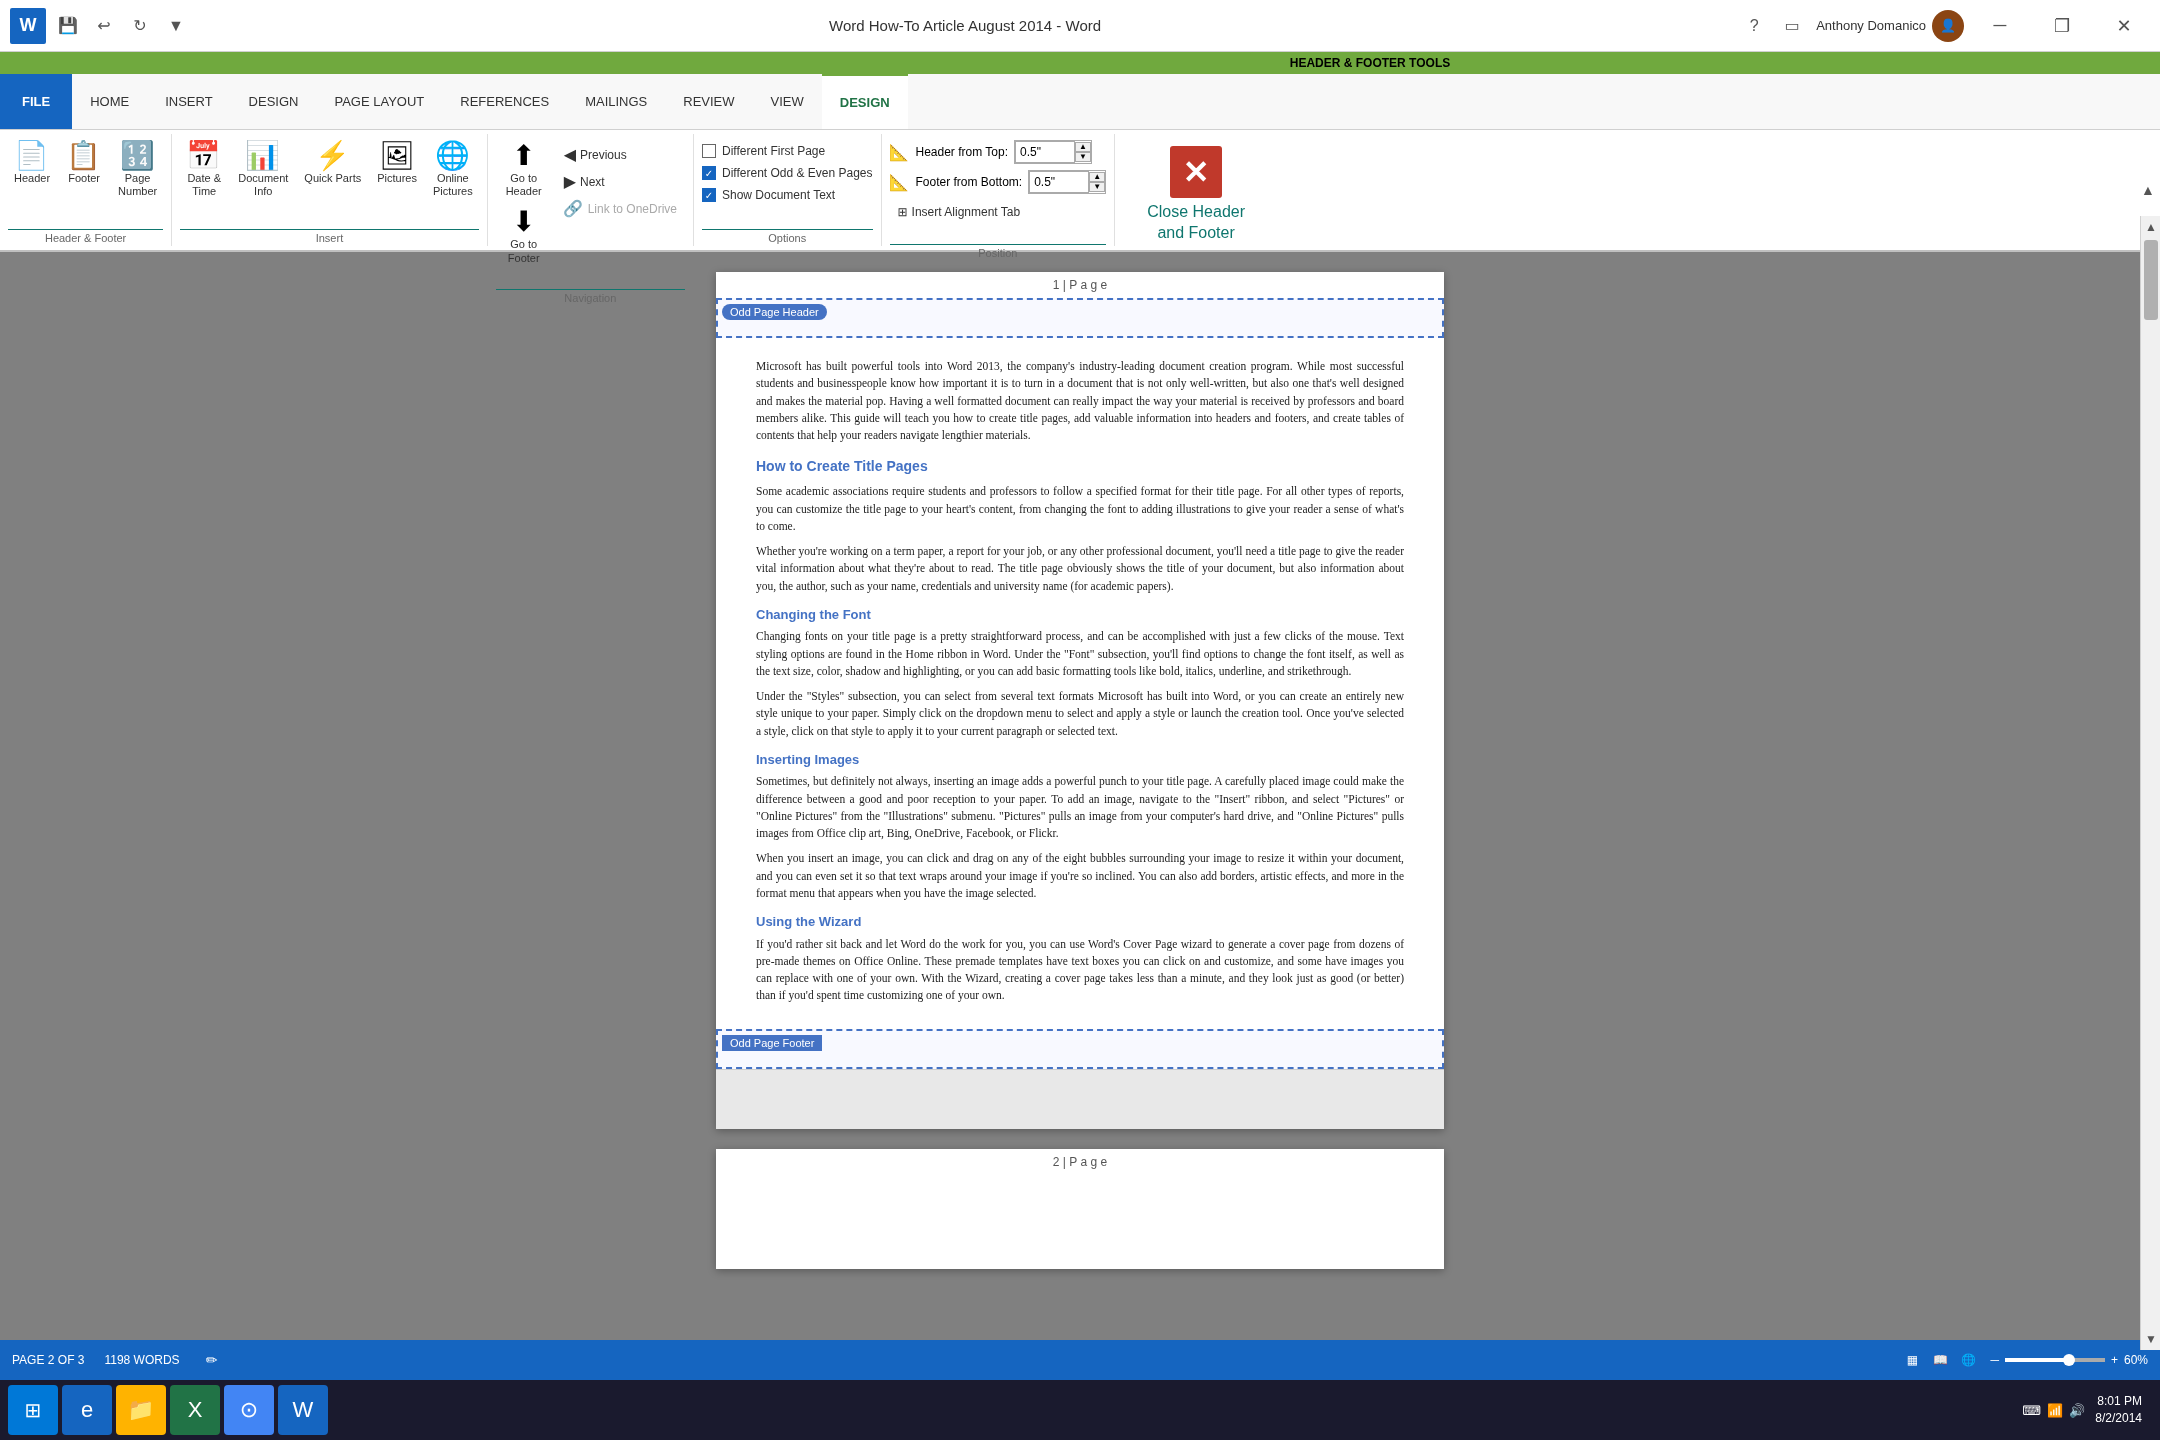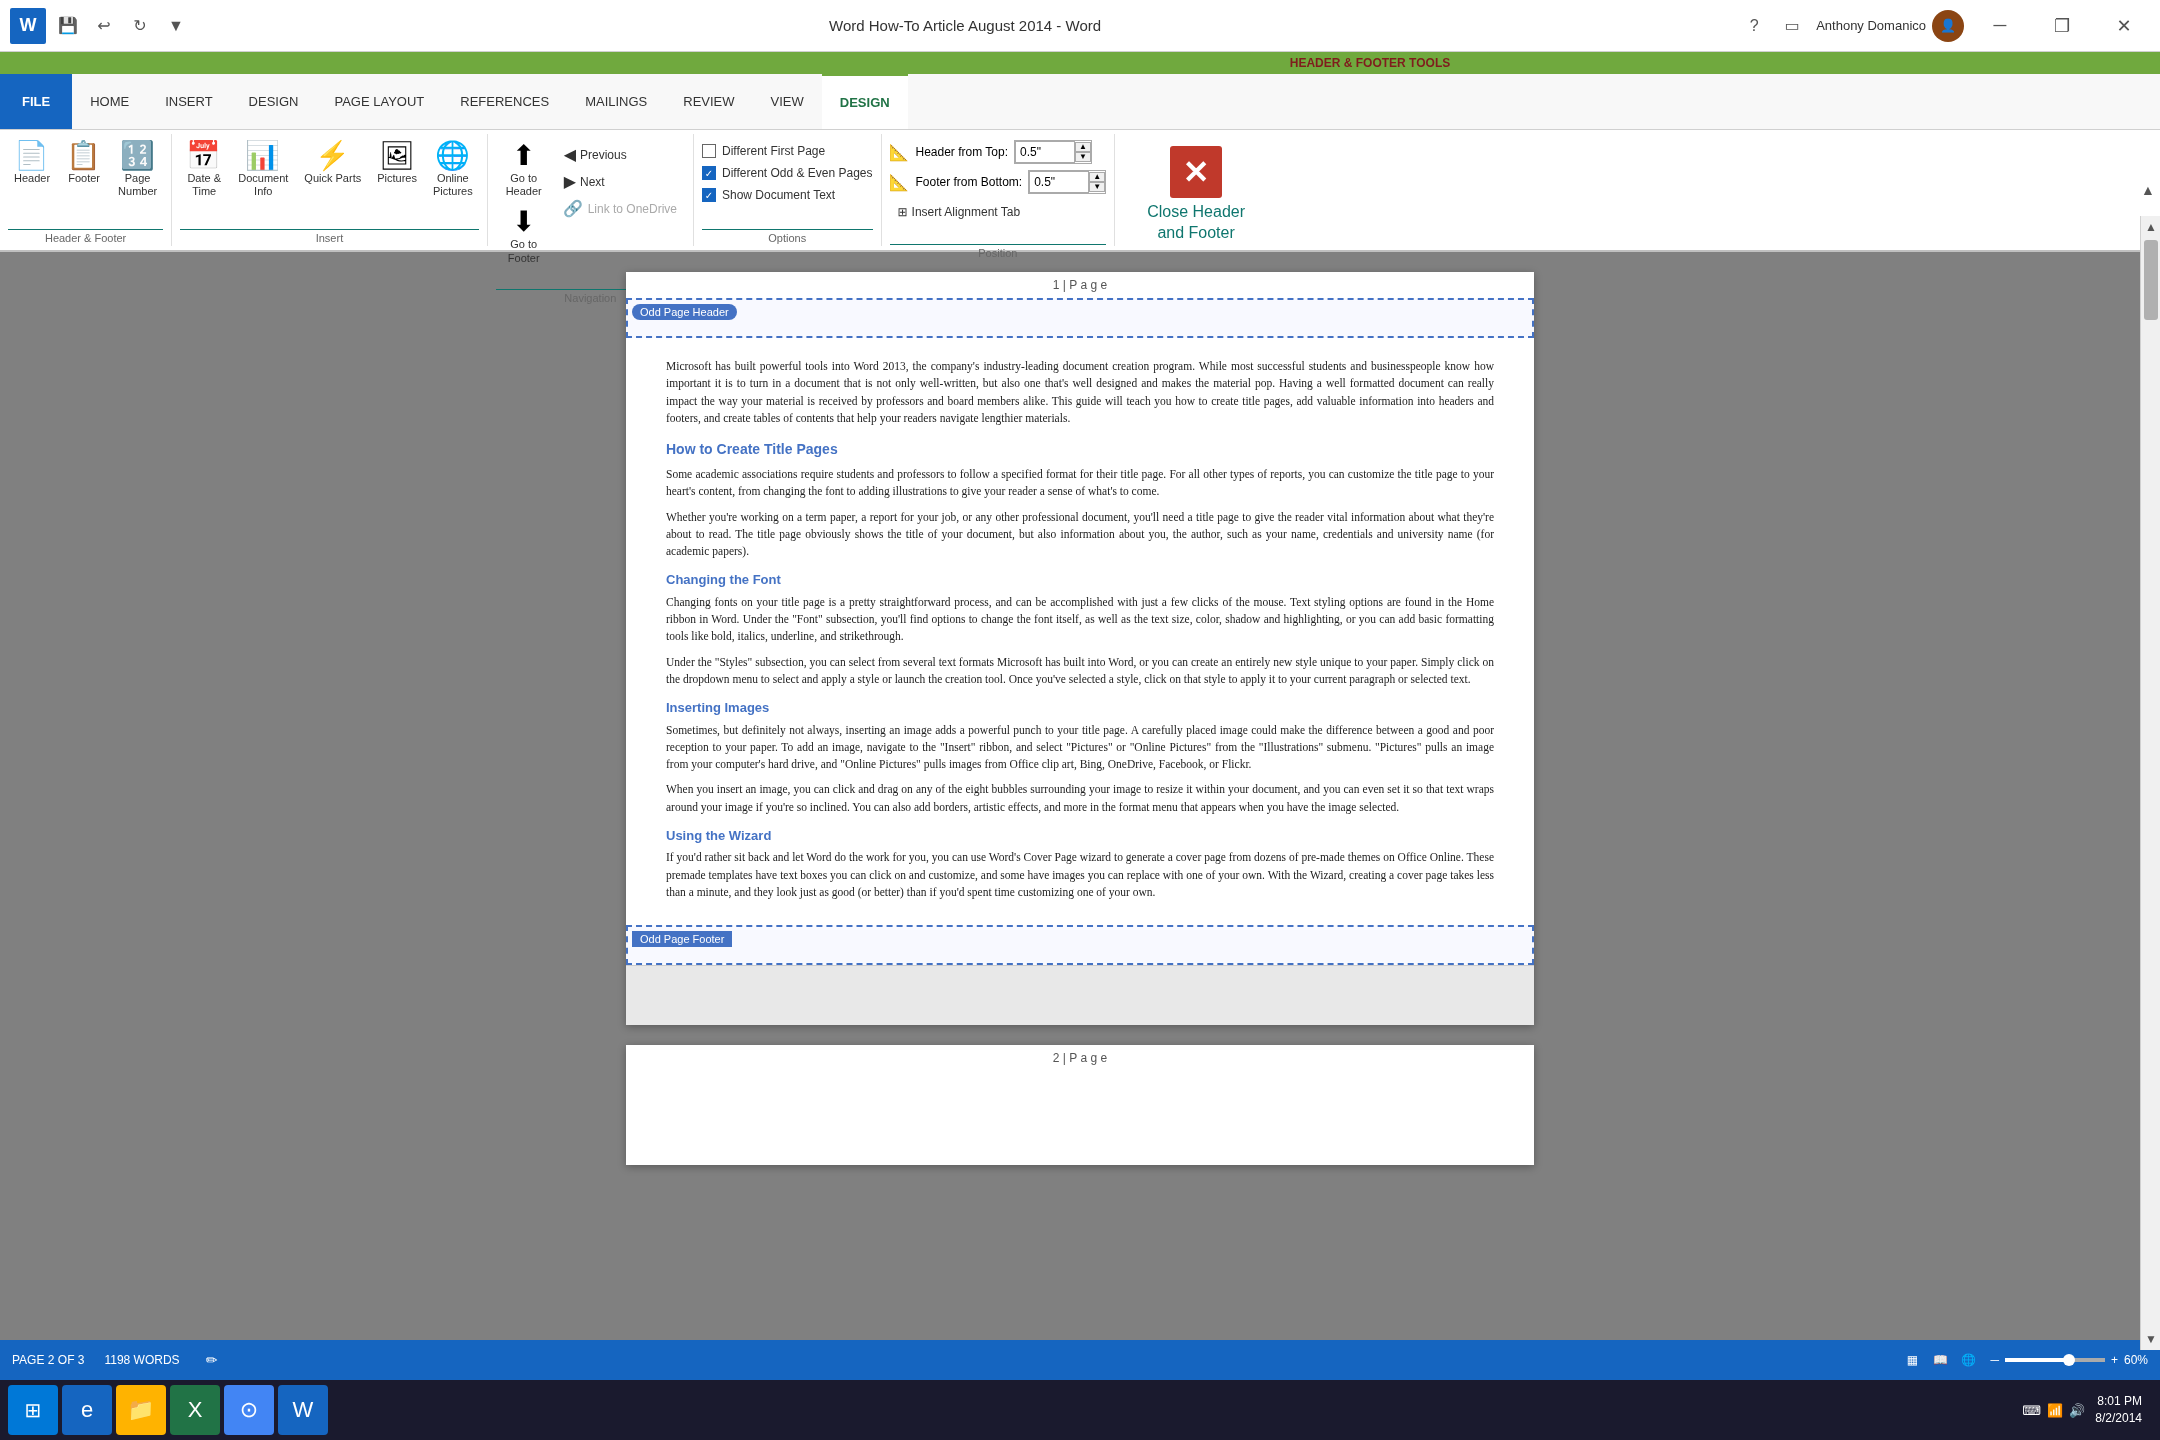--- a/index.html
+++ b/index.html
@@ -147,21 +147,21 @@
       height: calc(1440px - 52px - 44px - 120px - 30px - 60px);
       display: flex;
       flex-direction: column;
       align-items: center;
       padding: 20px 0;
       gap: 20px;
     }
 
     .page {
       background: white;
-      width: 908px;
+      width: 728px;
       min-height: 600px;
       box-shadow: 0 2px 8px rgba(0,0,0,0.3);
       position: relative;
       font-family: 'Times New Roman', serif;
     }
 
     .page-header-area {
       border: 2px dashed #4472C4;
       padding: 8px 40px;
       min-height: 40px;
@@ -307,21 +307,21 @@
     .hft-label-bar {
       background: #70a93e;
       display: flex;
       justify-content: center;
     }
     .hft-tab-spacer {
       width: 580px;
     }
     .hft-tab {
       background: #70a93e;
-      color: #7f1d1d;
+      color: #000000;
       font-size: 12px;
       font-weight: 600;
       padding: 4px 40px;
       border-top-left-radius: 3px;
       border-top-right-radius: 3px;
     }
   </style>
 </head>
 <body>
 

